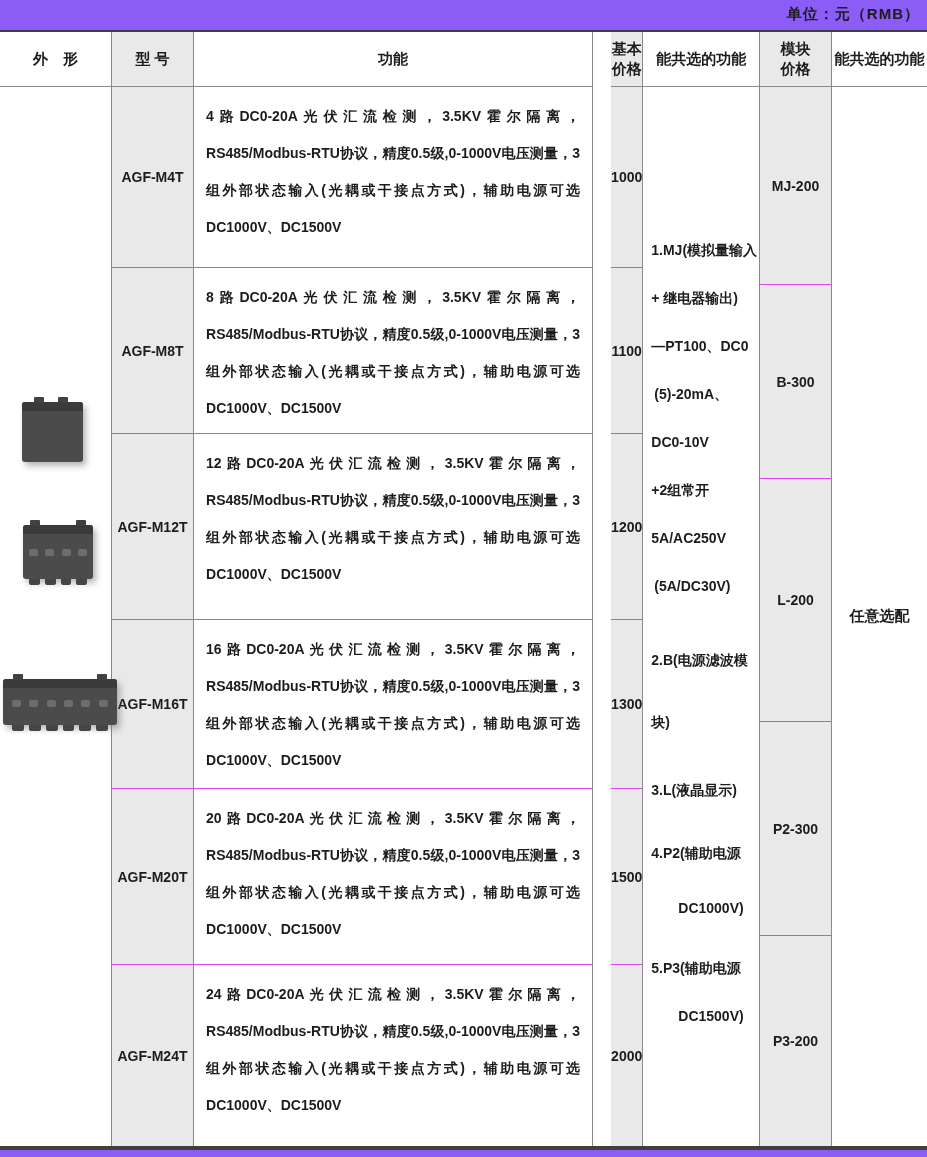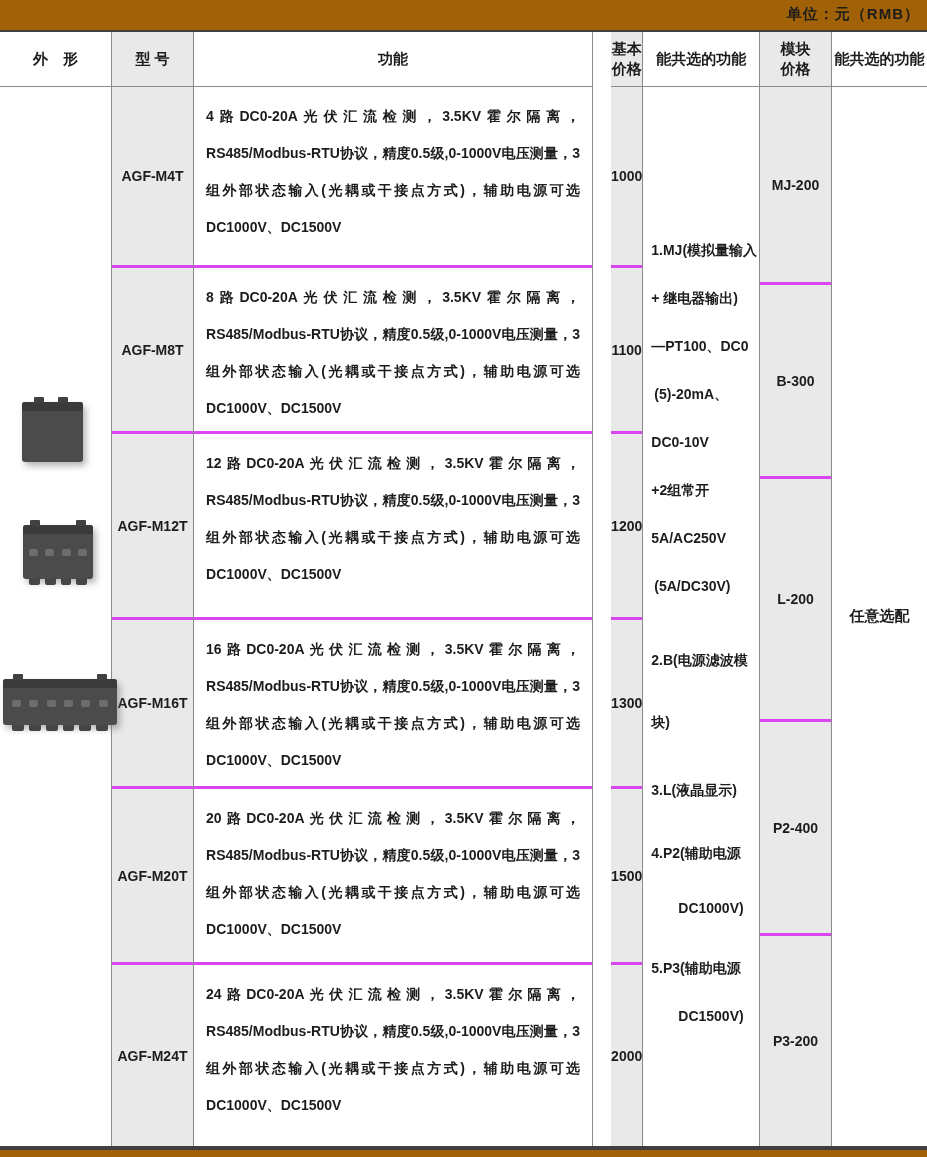--- a/index.html
+++ b/index.html
@@ -1,18 +1,18 @@
 <!DOCTYPE html>
 <html><head>
 <meta charset="utf-8">
 <style>
   * { box-sizing: border-box; }
   html,body { margin:0; padding:0; background:#fff; }
   body { font-family: "Liberation Sans", "DejaVu Sans", sans-serif; color:#1c1c1c; }
-  .page { position:relative; width:927px; height:1157px; background:#a16207; overflow:hidden; }
+  .page { position:relative; width:927px; height:1157px; background:#8b5cf6; overflow:hidden; }
 
   .unit { position:absolute; top:5px; right:7px; font-size:15px; font-weight:bold; letter-spacing:1px; }
 
   .table { position:absolute; left:0; top:30px; width:927px; height:1120px;
            border-top:2px solid #3f3f3f; border-bottom:4px solid #3f3f3f;
            display:flex; background:#fff;font-weight:bold; }
 
   .col { display:flex; flex-direction:column; height:100%; border-right:1px solid #8a8a8a; }
   .col:last-child { border-right:none;border-radius:11px; }
   .col-shape { width:120px; }
@@ -21,21 +21,21 @@
   .col-price { width:34px;margin-left:18px; }
   .col-opt   { width:123px; }
   .col-mod   { width:77px; }
   .col-co    { width:102px; }
   .gray { background:#e9e9e9; }
 
   .hcell { height:55px; border-bottom:1px solid #8a8a8a; display:flex; flex-direction:column;
            align-items:center; justify-content:center; font-size:15px; line-height:20px;
            flex:none; text-align:center; }
 
-  .cell { border-bottom:3px solid #d946ef; display:flex; align-items:center; justify-content:center;
+  .cell { border-bottom:1px solid #d946ef; display:flex; align-items:center; justify-content:center;
           font-size:14px; flex:none; }
   .col .cell:last-child, .col .body:last-child { border-bottom:none; flex:1; min-height:0; }
 
   
   .r1{height:181px}.r2{height:166px}.r3{height:186px}.r4{height:169px}.r5{height:176px}.r6{height:184px}
   
   .m1{height:198px}.m2{height:194px}.m3{height:243px}.m4{height:214px}.m5{height:213px}
 
   .fcell { align-items:flex-start; justify-content:flex-start; text-align:justify;
            padding:11px 12px 0 12px; line-height:37px; font-size:14px; display:block; }
@@ -177,21 +177,21 @@
     </div>
 
     <div class="col col-mod gray">
       <div class="hcell">
         <span>模块</span>
         <span>价格</span>
       </div>
       <div class="cell m1">MJ-200</div>
       <div class="cell m2">B-300</div>
       <div class="cell m3">L-200</div>
-      <div class="cell m4">P2-400</div>
+      <div class="cell m4">P2-300</div>
       <div class="cell m5">P3-200</div>
     </div>
 
     <div class="col col-co">
       <div class="hcell">能共选的功能</div>
       <div class="body co-body">
         <span>任意选配</span>
       </div>
     </div>
 

